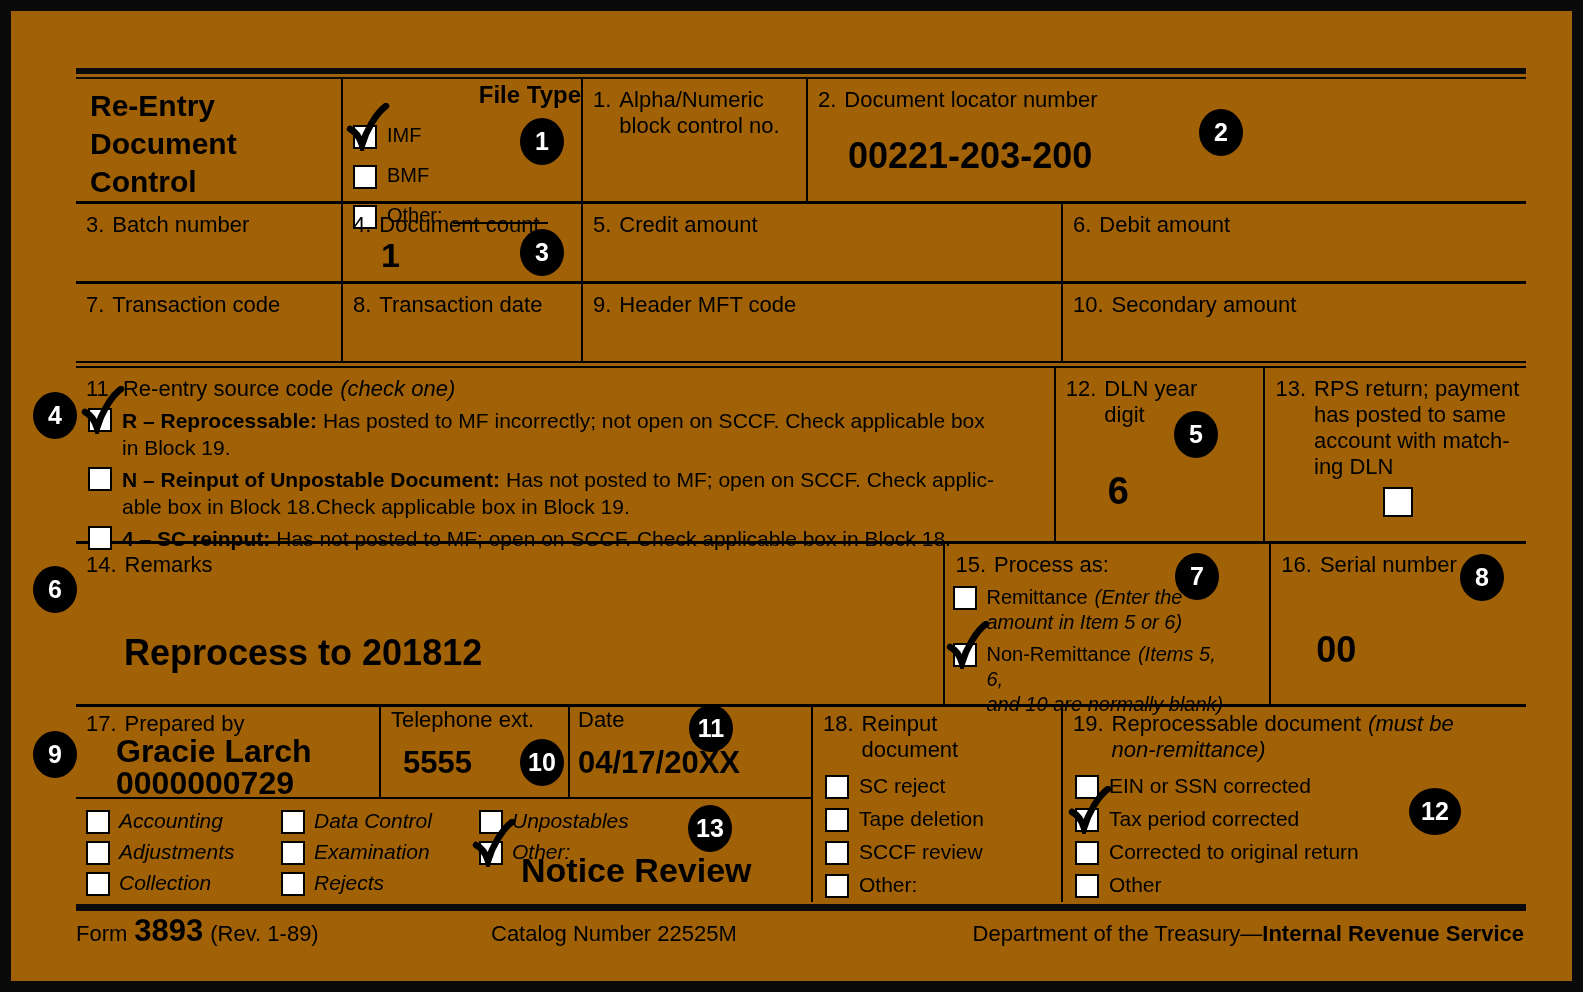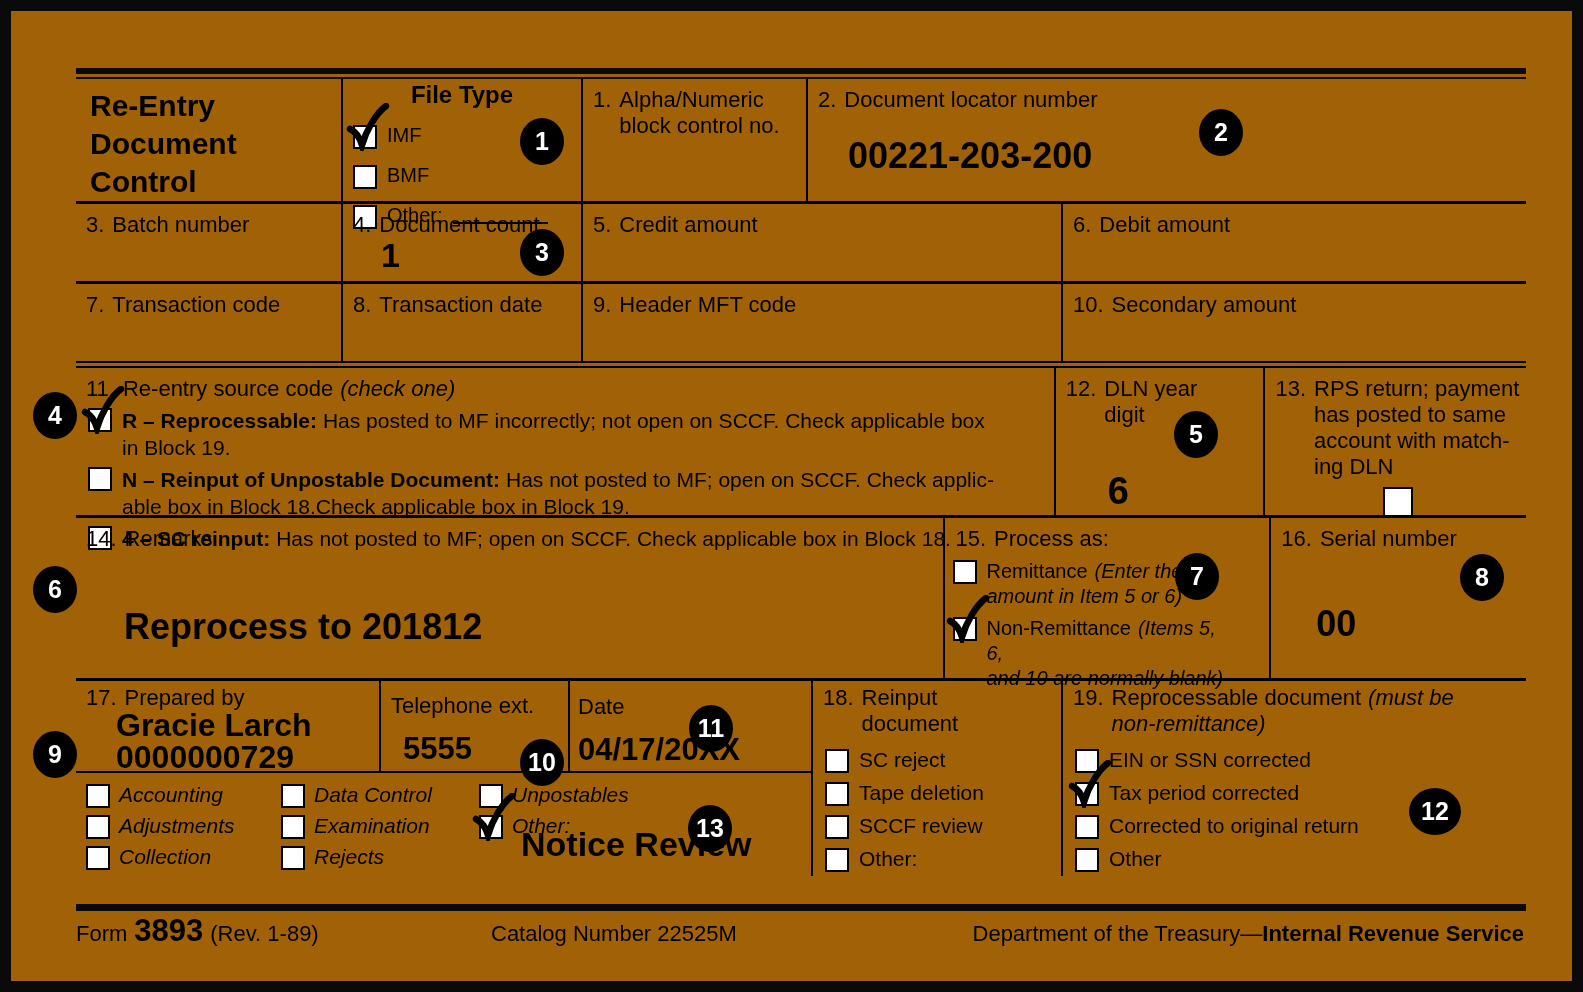--- a/index.html
+++ b/index.html
@@ -11,42 +11,42 @@
   .bar { position:absolute; background:#0a0a0a; }
   .bar-top-thick { left:65px; top:57px; width:1450px; height:6px; }
   .bar-top-thin  { left:65px; top:66px; width:1450px; height:2px; }
   .bar-bottom    { left:65px; top:893px; width:1450px; height:7px; }
 
   .grid { position:absolute; left:65px; top:68px; width:1450px; }
   .row  { display:flex; width:100%; }
   .rowA { height:125px; border-bottom:3px solid #000; }
   .rowB { height:80px;  border-bottom:3px solid #000; }
   .rowC { height:84px;  border-bottom:7px double #000; }
-  .rowD { height:150px; border-bottom:3px solid #000;gap:20px; }
+  .rowD { height:176px; border-bottom:3px solid #000;gap:20px; }
   .rowE { height:163px; border-bottom:3px solid #000;gap:36px; }
   .rowF { height:195px; }
   .cell { position:relative; border-left:2px solid #000; height:100%; }
   .cell.first { border-left:none; }
 
   .lbl { display:flex; gap:8px; font-size:22px; line-height:26px; padding:8px 6px 0 10px; }
   .lbl .num { flex:none; }
   .ital { font-style:italic; margin-left:7px; }
   .ml { white-space:pre-line; }
   .val { font-weight:bold; }
 
   .title { font-size:30px; font-weight:bold; line-height:38px; padding:8px 10px 0 14px; }
 
   
   .cb { position:relative; width:24px; height:24px; border:2px solid #000; flex:none;
         background:#fff; margin-top:1px; }
   .cb-lg { width:30px; height:30px; }
   .check { position:absolute; left:-9px; top:-24px; width:44px; height:48px; pointer-events:none; }
 
   
-  .ft-head { text-align:center; font-size:24px; font-weight:bold; padding-top:2px; }
+  .ft-head { text-align:right; font-size:24px; font-weight:bold; padding-top:2px; }
   .ft-opt { display:flex; align-items:flex-start; gap:10px; margin:15px 0 0 10px; font-size:20px; }
   .blank { display:inline-block; width:95px; height:20px; border-bottom:2px solid #000; }
 
   
   .b11opt { display:flex; gap:10px; align-items:flex-start; margin:5px 0 0 12px;
             font-size:21px; line-height:27px; padding-right:8px; }
   .b11opt b { white-space:nowrap; }
   .b11opt .rest { margin-left:6px; }
 
   
@@ -292,27 +292,27 @@
         <div class="p17top">
           <div class="p17a">
             <div class="lbl" style="padding-top:4px">
                 <span class="num">17.</span>
                 <span>Prepared by</span>
               </div>
             <div class="prep-name">Gracie Larch</div>
             <div class="prep-name">0000000729</div>
           </div>
           <div class="p17b">
-            <div class="lbl" style="padding-top:12px">
+            <div class="lbl" style="padding-top:0">
                 <span>Telephone ext.</span>
               </div>
             <div class="phone-val">5555</div>
           </div>
           <div class="p17c">
-            <div class="lbl" style="padding-top:13px; padding-left:8px">
+            <div class="lbl" style="padding-top:0; padding-left:8px">
                 <span>Date</span>
               </div>
             <div class="date-val">04/17/20XX</div>
           </div>
         </div>
 
         <div class="routing">
           <div class="rcol rcol1">
             <div class="ropt">
                 <span class="cb"></span>

